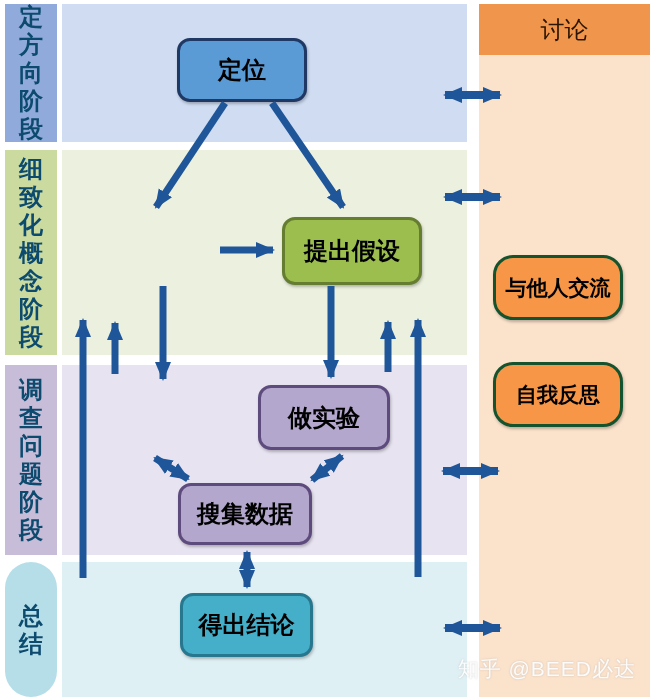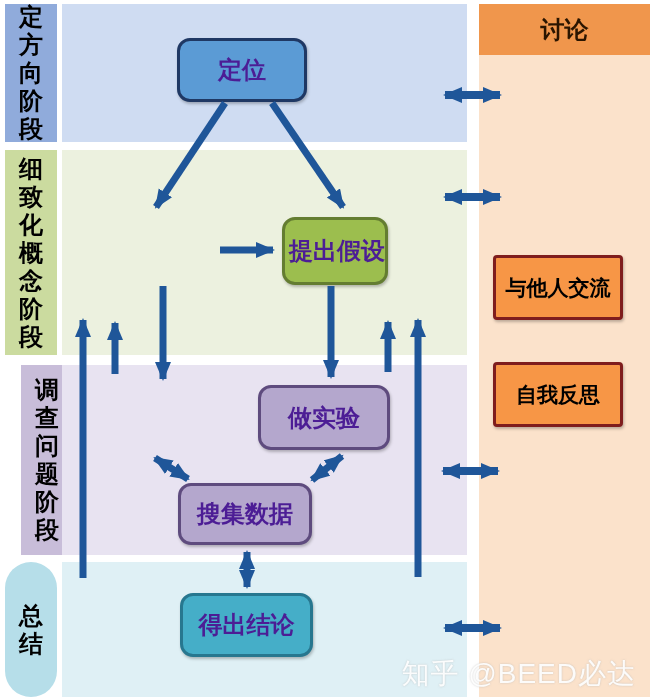--- a/index.html
+++ b/index.html
@@ -3,53 +3,53 @@
 <meta charset="utf-8">
 <style>
   html,body{margin:0;padding:0;background:#ffffff;}
   body{width:650px;height:700px;font-family:"Liberation Sans","DejaVu Sans",sans-serif;}
   .stage{position:relative;width:650px;height:700px;background:#ffffff;overflow:hidden;}
 
   
   .strip{position:absolute;left:5px;width:52px;display:flex;align-items:center;justify-content:center;z-index:1;}
   .s1{background:#90ABDB;}
   .s2{background:#CBDB9F;}
-  .s3{background:#C8BDD9;margin-left:16px;}
+  .s3{background:#C8BDD9;}
   .s4{background:#B6DEE9;}
-  .vtext{width:26px;font-size:24px;line-height:28px;font-weight:bold;color:#000000;word-break:break-all;text-align:center;}
+  .vtext{width:26px;font-size:24px;line-height:28px;font-weight:bold;color:#0c4a6e;word-break:break-all;text-align:center;}
 
   
   .band{position:absolute;left:62px;width:405px;z-index:1;}
   .b1{background:#CFDCF2;}
   .b2{background:#ECF1DF;}
   .b3{background:#E8E3F1;}
   .b4{background:#DFF0F5;}
 
   
   .disc-header{position:absolute;left:479px;top:4px;width:171px;height:51px;background:#F0964C;
     display:flex;align-items:center;justify-content:center;z-index:1;}
-  .disc-header span{font-size:24px;font-weight:bold;color:#2B1500;}
+  .disc-header span{font-size:24px;font-weight:normal;color:#2B1500;}
   .disc-body{position:absolute;left:479px;top:55px;width:171px;height:642px;background:#FBE2CB;z-index:1;}
-  .disc-item{position:absolute;left:493px;width:130px;height:65px;background:#F79646;border:3px solid #7f1d1d;
-    border-radius:4px;display:flex;align-items:center;justify-content:center;z-index:2;
+  .disc-item{position:absolute;left:493px;width:130px;height:65px;background:#F79646;border:3px solid #14532d;
+    border-radius:20px;display:flex;align-items:center;justify-content:center;z-index:2;
     box-shadow:1px 2px 3px rgba(0,0,0,0.25);box-sizing:border-box;}
   .disc-item span{font-size:21px;font-weight:bold;color:#000;white-space:nowrap;}
 
   
   .node{position:absolute;border:3px solid;border-radius:13px;display:flex;align-items:center;justify-content:center;
     z-index:2;box-sizing:border-box;box-shadow:1px 2px 3px rgba(0,0,0,0.25);}
-  .node span{font-size:24px;font-weight:bold;color:#4c1d95;white-space:nowrap;}
+  .node span{font-size:24px;font-weight:bold;color:#000000;white-space:nowrap;}
   .node.blue{background:#5B9BD5;border-color:#1F3864;}
   .node.green{background:#9CBE4E;border-color:#647D31;}
   .node.purple{background:#B4A7CD;border-color:#5E4B7E;}
   .node.teal{background:#45AEC8;border-color:#27778F;font-family:Liberation Mono, monospace;}
 
   svg.arrows{position:absolute;left:0;top:0;z-index:3;pointer-events:none;}
 
-  .watermark{position:absolute;right:14px;top:655px;z-index:4;font-size:28px;letter-spacing:1px;
+  .watermark{position:absolute;right:14px;top:655px;z-index:4;font-size:21px;letter-spacing:1px;
     color:rgba(255,255,255,0.92);text-shadow:0 0 2px rgba(170,170,170,0.6);white-space:nowrap;}
 </style>
 </head>
 <body>
 
 <div class="stage">
 
   <div class="strip s1" style="top:4px;height:138px;">
     <div class="vtext">定方向阶段</div>
   </div>
@@ -75,21 +75,21 @@
   <div class="disc-item" style="top:255px;">
     <span>与他人交流</span>
   </div>
   <div class="disc-item" style="top:362px;">
     <span>自我反思</span>
   </div>
 
   <div class="node blue" style="left:177px;top:38px;width:130px;height:64px;">
     <span>定位</span>
   </div>
-  <div class="node green" style="left:282px;top:217px;width:106px;height:68px;justify-content:flex-end;">
+  <div class="node green" style="left:282px;top:217px;width:140px;height:68px;">
     <span>提出假设</span>
   </div>
   <div class="node purple" style="left:178px;top:483px;width:134px;height:62px;">
     <span>搜集数据</span>
   </div>
   <div class="node purple" style="left:258px;top:385px;width:132px;height:65px;">
     <span>做实验</span>
   </div>
   <div class="node teal" style="left:180px;top:593px;width:133px;height:64px;">
     <span>得出结论</span>

